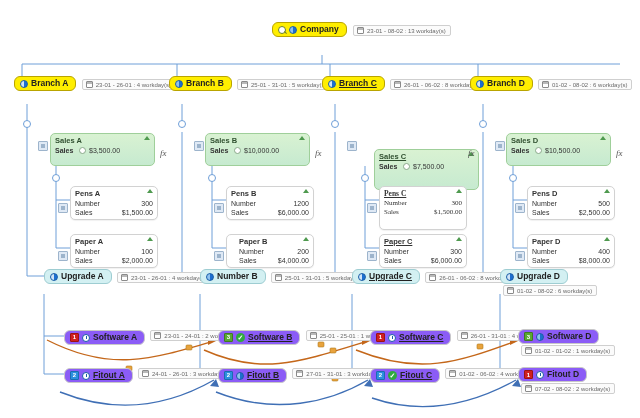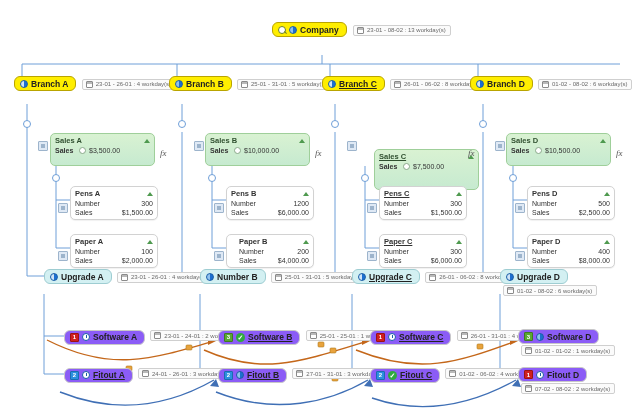--- a/index.html
+++ b/index.html
@@ -11,21 +11,21 @@
     color:#333;
     overflow:hidden;
     position:relative;
   }
   #canvas{position:absolute;left:0;top:0;width:640px;height:418px;}
   svg.wires{position:absolute;left:0;top:0;width:640px;height:418px;pointer-events:none;}
 
   
   .node{position:absolute;}
   .cap{
-    display:inline-flex;align-items:center;gap:3px;
+    display:inline-flex;align-items:flex-end;gap:3px;
     border:1px solid #b9a400;border-radius:6px;
     padding:2px 7px 2px 5px;
     font-weight:bold;font-size:8.5px;color:#222;
     background:#ffee00;
     white-space:nowrap;
     box-sizing:border-box;
     height:15px;
   }
   .cap.teal{background:#d3f0f2;border-color:#9ecdd2;}
   .cap.white{background:#8b5cf6;border-color:#c8c8c8;}
@@ -84,21 +84,21 @@
     background:linear-gradient(#d9f2d2,#c6ead0);
     box-sizing:border-box;
     padding:2px 4px 3px 4px;
   }
   .card.plain{
     border:1px solid #d2d2d2;
     background:#ffffff;
     box-shadow:0 1px 1px rgba(0,0,0,.06);
   }
   .card .ttl{
-    display:flex;align-items:center;justify-content:space-between;
+    display:flex;align-items:flex-start;justify-content:space-between;
     font-weight:bold;font-size:7.5px;color:#2f4f2f;margin-bottom:1px;
   }
   .card.plain .ttl{color:#333;}
   .tri{width:0;height:0;border-left:3.5px solid transparent;border-right:3.5px solid transparent;border-bottom:4px solid #4f9a4f;margin-left:8px;}
   .row{display:flex;align-items:center;font-size:7px;color:#333;line-height:9px;}
   .row .k{font-weight:bold;width:24px;}
   .row .k.nb{font-weight:normal;}
   .row .v{margin-left:auto;font-weight:normal;}
   .dotg{width:5px;height:5px;border-radius:50%;background:#fff;border:1px solid #8aa98a;margin-right:3px;}
   .handle{
@@ -401,21 +401,21 @@
       </div>
     <div class="row">
         <span class="k">Sales</span>
         <span class="dotg"></span>
         <span>$7,500.00</span>
       </div>
   </div>
   <div class="fx" style="left:468px;top:148px;">fx</div>
 
   <div class="handle" style="left:367px;top:203px;"></div>
-  <div class="card plain" style="left:379px;top:186px;width:88px;height:34px;">
+  <div class="card plain" style="left:379px;top:186px;width:88px;height:44px;font-family:Liberation Serif, serif;">
     <div class="ttl">
         <span class="ul">Pens C</span>
         <span class="tri"></span>
       </div>
     <div class="row">
         <span class="k nb">Number</span>
         <span class="v">300</span>
       </div>
     <div class="row">
         <span class="k nb">Sales</span>

